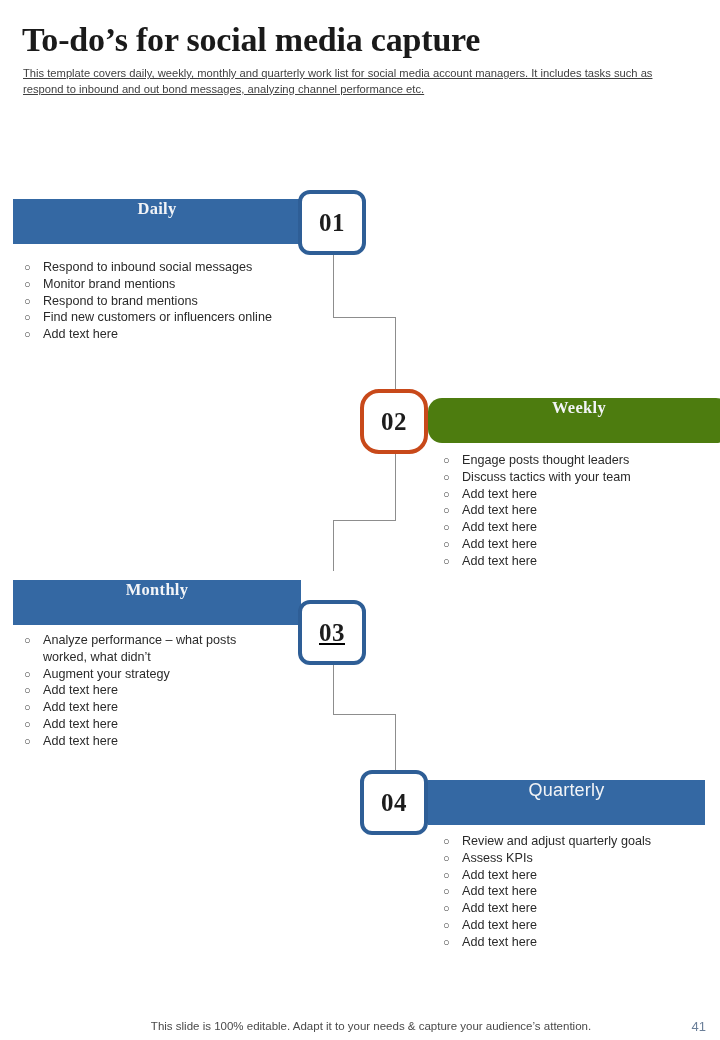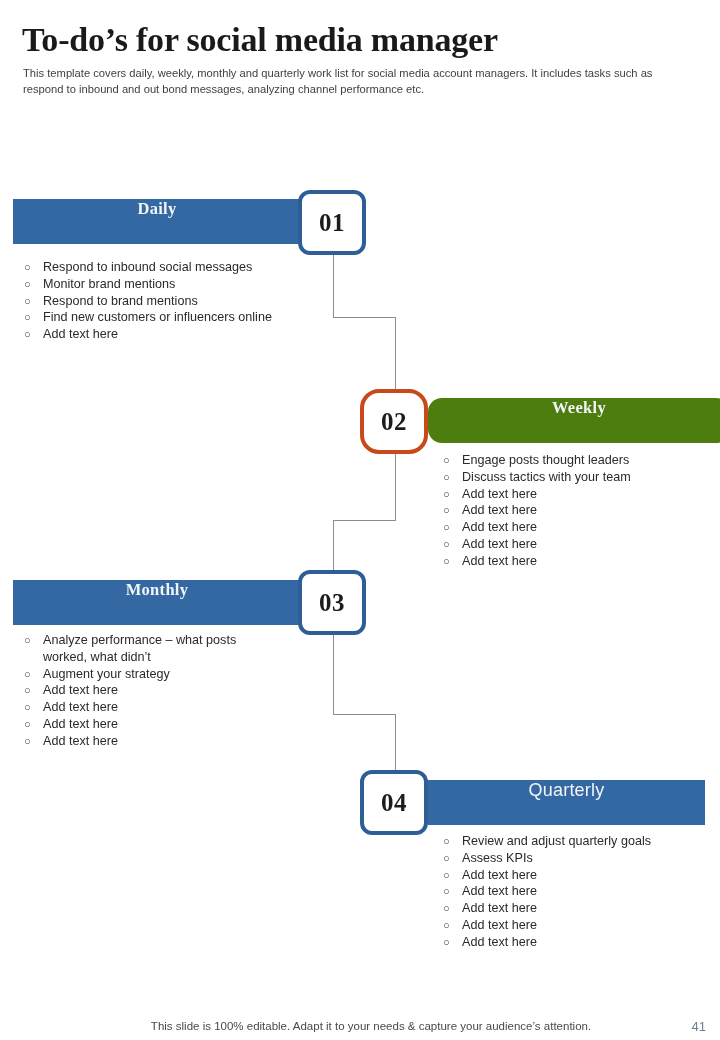--- a/index.html
+++ b/index.html
@@ -29,20 +29,21 @@
     white-space: nowrap;
   }
   .page-subtitle {
     position: absolute;
     left: 23px;
     top: 66px;
     width: 672px;
     font-size: 11.2px;
     line-height: 15.5px;
     color: #3f3f3f;
+    text-decoration: underline;
   }
 
   
   .row { position: absolute; }
 
   .bar {
     position: absolute;
     height: 45px;
     display: flex;
     align-items: flex-start;
@@ -130,21 +131,21 @@
     position: absolute;
     right: 14px;
     top: 1019px;
     font-size: 13px;
     color: #6b7f99;
   }
 </style>
 </head>
 <body>
 
-<div class="page-title">To-do’s for social media manager</div>
+<div class="page-title">To-do’s for social media capture</div>
 
 <div class="page-subtitle">This template covers daily, weekly,  monthly and quarterly work list for social media account managers. It includes tasks such as respond to inbound and out bond  messages, analyzing channel performance etc.</div>
 
 <div class="conn v" style="left:333px; top:250px;  height:68px;"></div>
 <div class="conn h" style="left:333px; top:317px;  width:63px;"></div>
 <div class="conn v" style="left:395px; top:317px;  height:73px;"></div>
 
 <div class="conn v" style="left:395px; top:453px;  height:68px;"></div>
 <div class="conn h" style="left:333px; top:520px;  width:63px;"></div>
 <div class="conn v" style="left:333px; top:520px;  height:51px;"></div>
@@ -225,21 +226,21 @@
       <span class="bullet-text">Add text here</span>
     </div>
   </div>
 </div>
 
 <div class="row">
   <div class="bar" style="left:13px; top:580px; width:288px; background:#3468A3;">
     <span class="bar-label">Monthly</span>
   </div>
 
-  <div class="num-box" style="left:298px; top:570px; border-color:#2E5E96;">
+  <div class="num-box" style="left:298px; top:600px; border-color:#2E5E96;text-decoration:underline;">
     <span class="num-text">03</span>
   </div>
 
   <div class="bullets" style="left:24px; top:632px; width:238px;">
     <div class="bullet-item">
       <span class="bullet-mark">○</span>
       <span class="bullet-text">Analyze performance  – what posts worked,  what didn’t</span>
     </div>
     <div class="bullet-item">
       <span class="bullet-mark">○</span>

